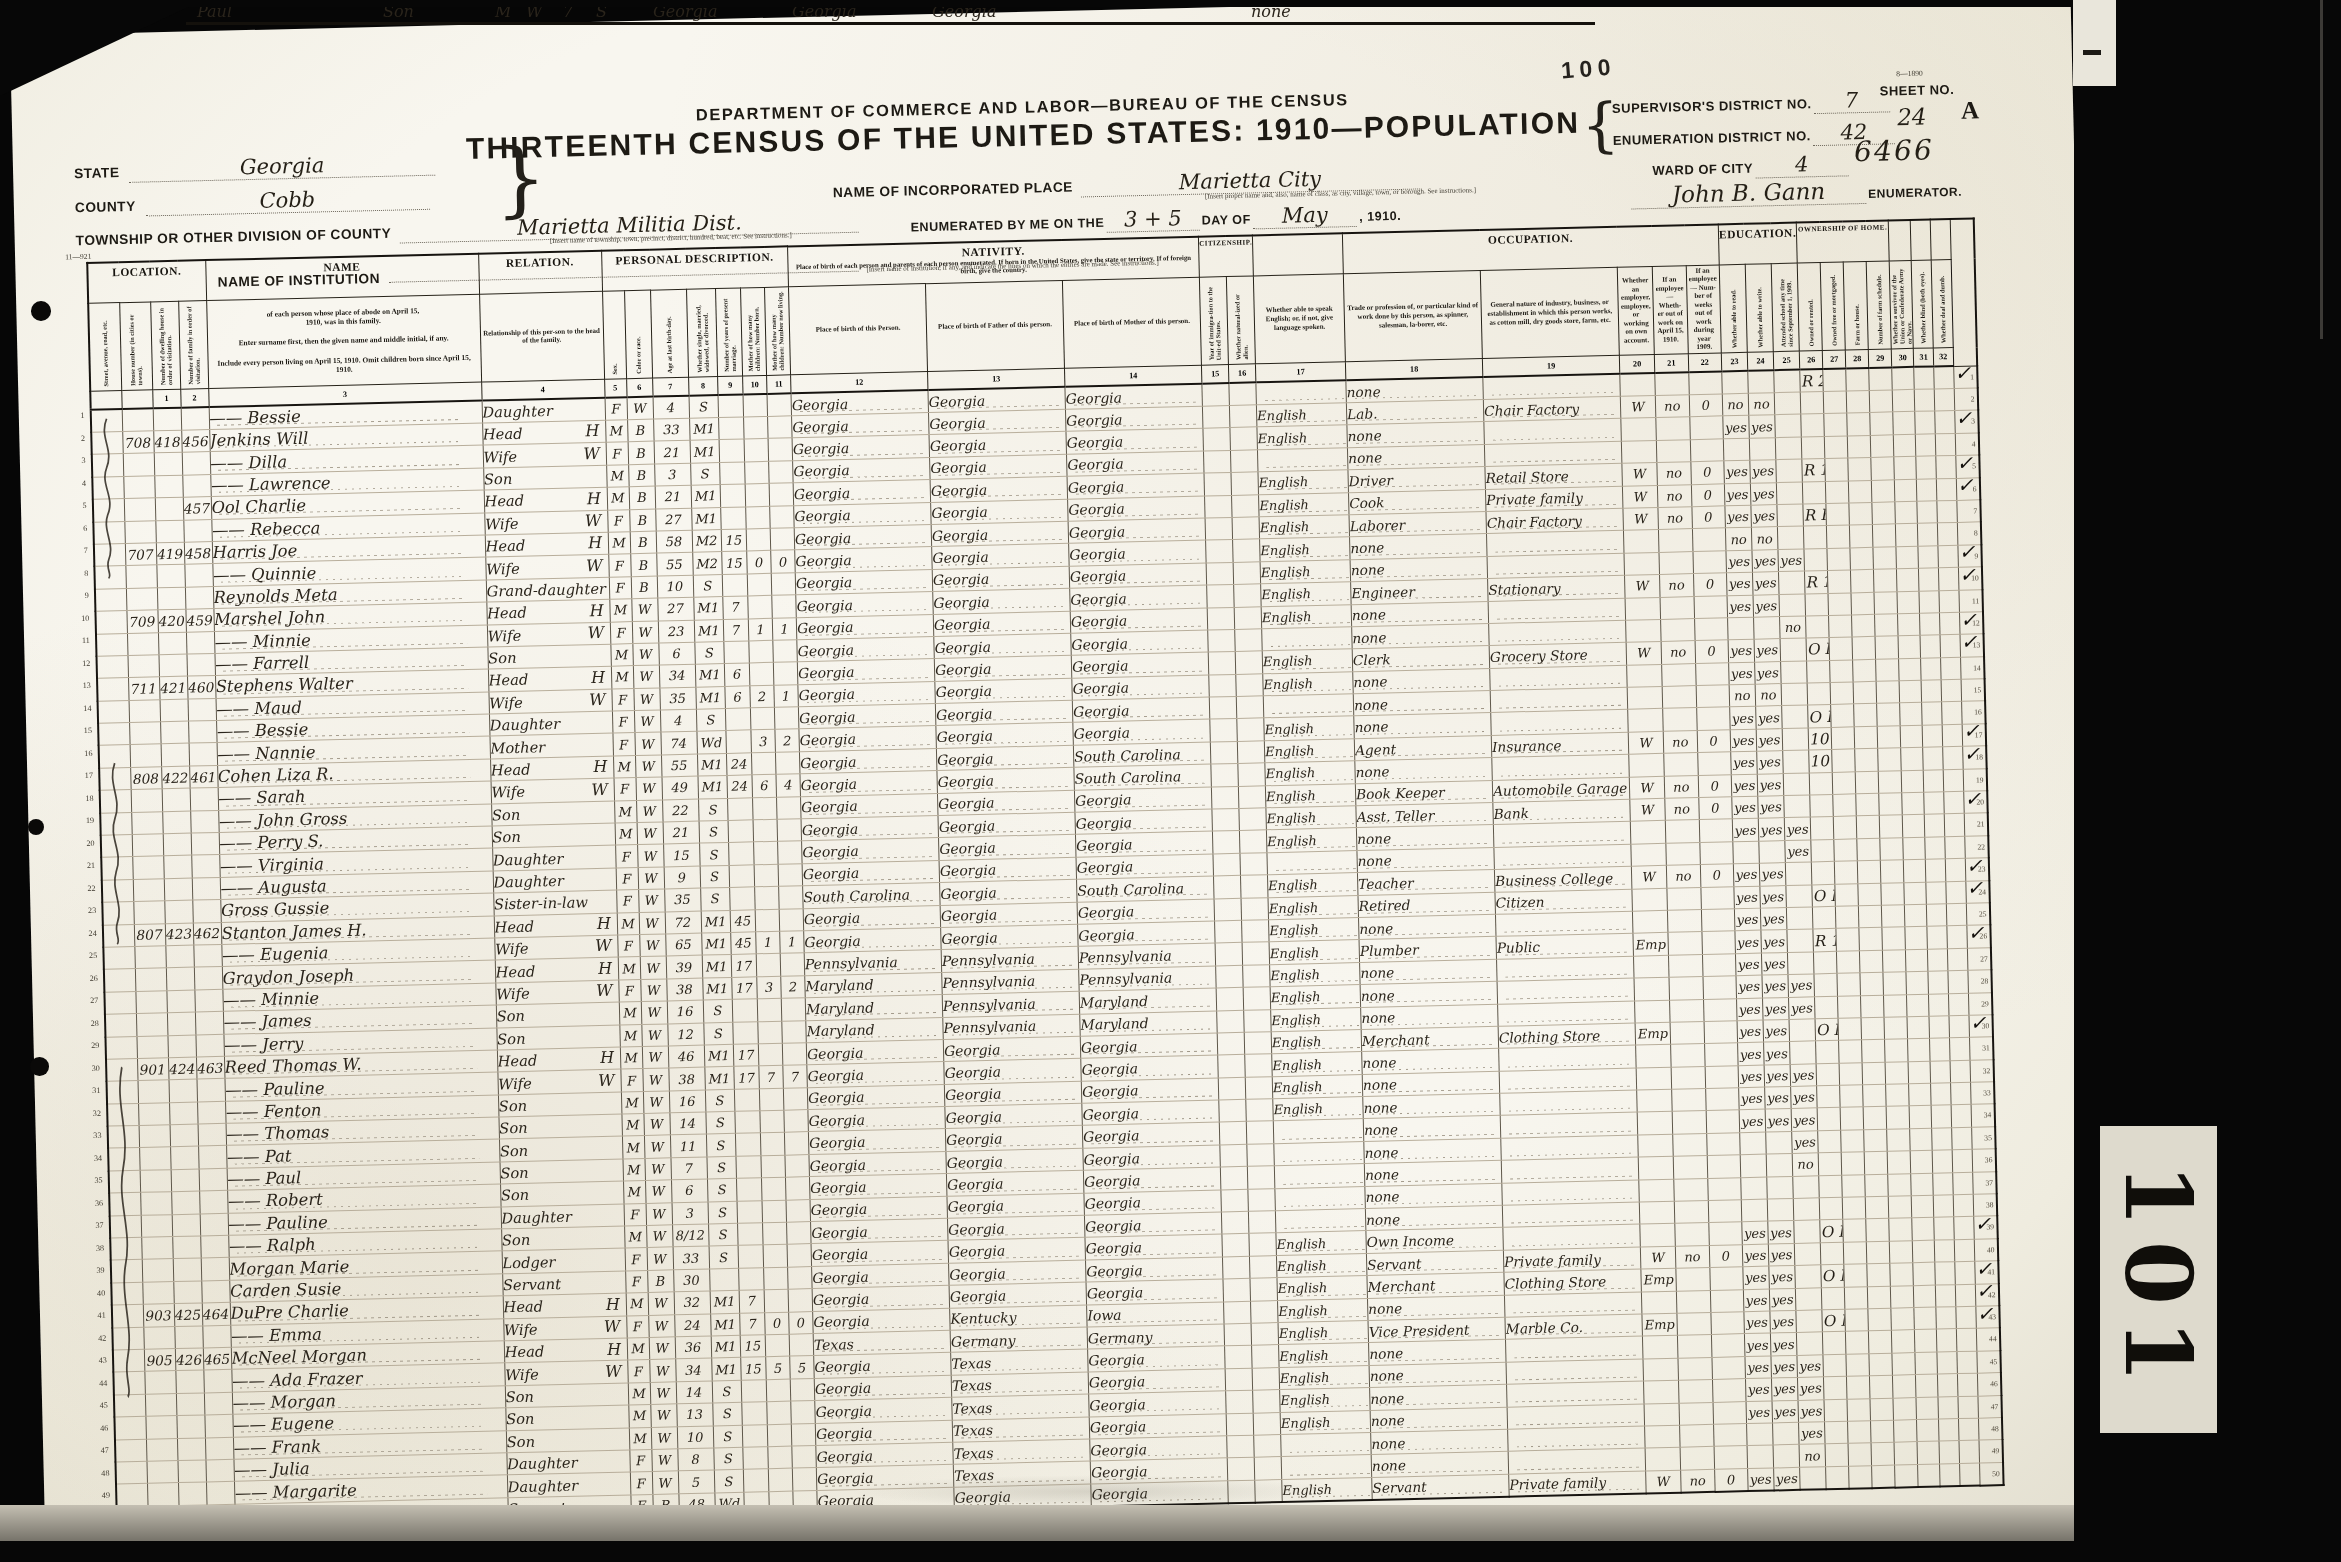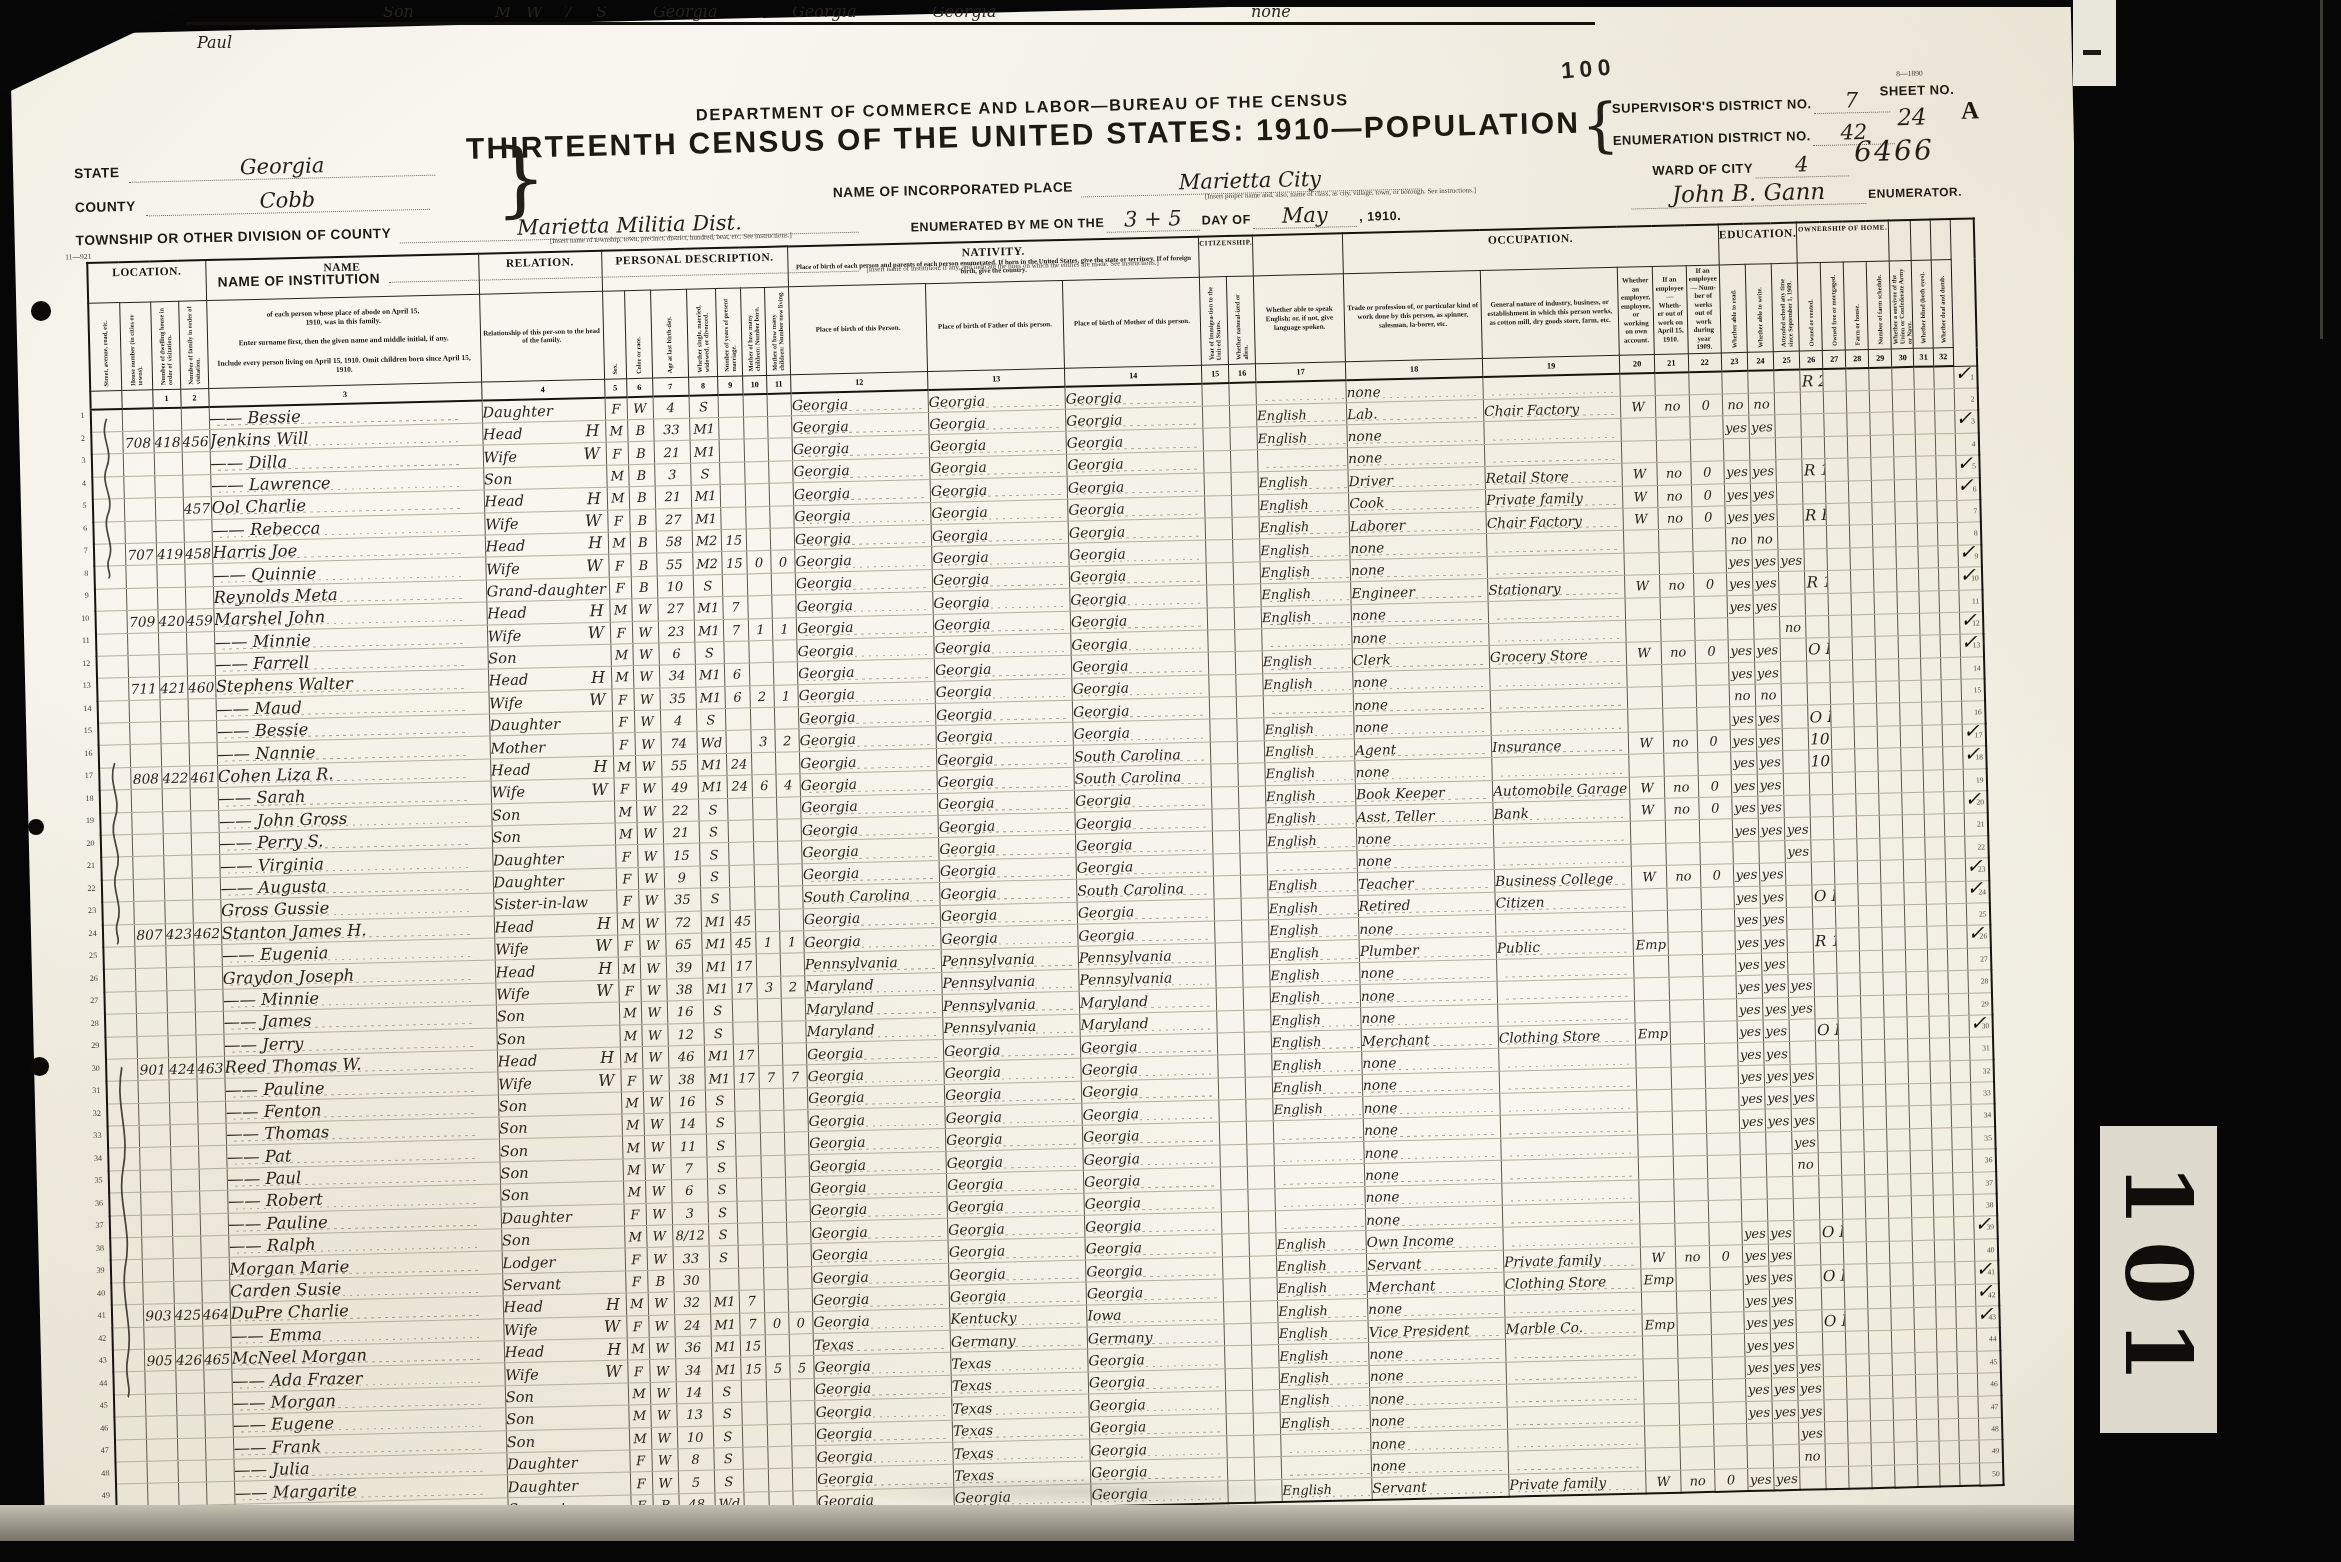--- a/index.html
+++ b/index.html
@@ -2429,21 +2429,21 @@
       </svg>
     <svg class="squig" style="top:726px;" width="23" height="186" viewBox="0 0 40 300" preserveAspectRatio="none">
         <path d="M22 6 C8 40 34 62 20 96 C8 126 34 150 20 182 C10 210 32 236 20 264 C14 280 26 292 19 298"></path>
       </svg>
     <svg class="squig" style="top:1027px;" width="23" height="339" viewBox="0 0 40 300" preserveAspectRatio="none">
         <path d="M22 6 C8 40 34 62 20 96 C8 126 34 150 20 182 C10 210 32 236 20 264 C14 280 26 292 19 298"></path>
       </svg>
   </div>
 
   <div id="prevstrip">
-      <span class="pf h" style="left: 11px; margin-top: 31px;">Paul</span>
+      <span class="pf h" style="left: 11px;">Paul</span>
       <span class="pf h" style="left: 197px;">Son</span>
       <span class="pf h" style="left: 309px;">M</span>
       <span class="pf h" style="left: 340px;">W</span>
       <span class="pf h" style="left: 377px;">7</span>
       <span class="pf h" style="left: 410px;">S</span>
       <span class="pf h" style="left: 467px;">Georgia</span>
       <span class="pf h" style="left: 606px;">Georgia</span>
       <span class="pf h" style="left: 746px;">Georgia</span>
       <span class="pf h" style="left: 1065px;">none</span>
     </div>

